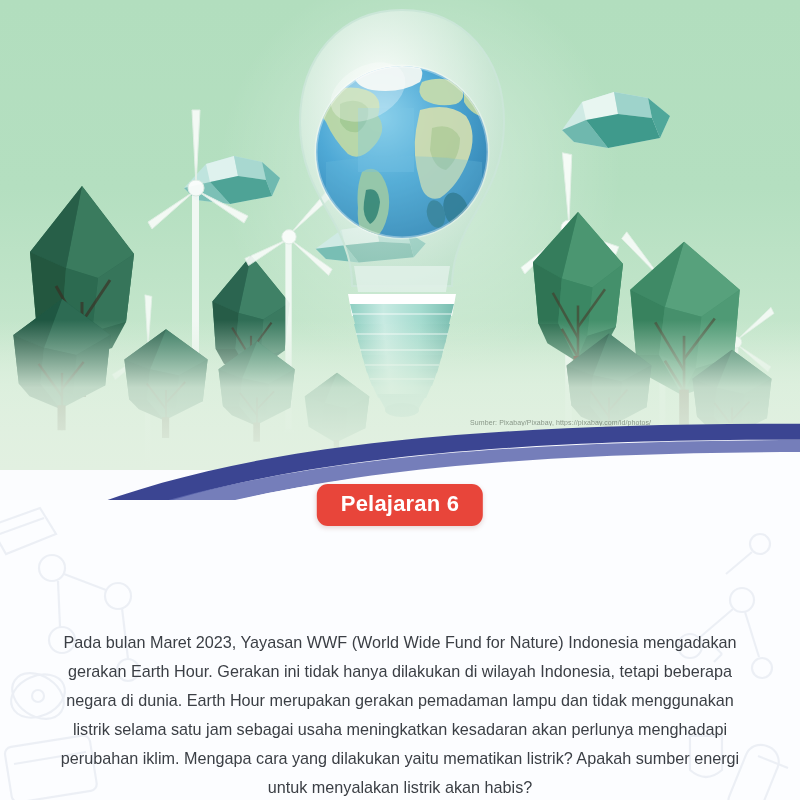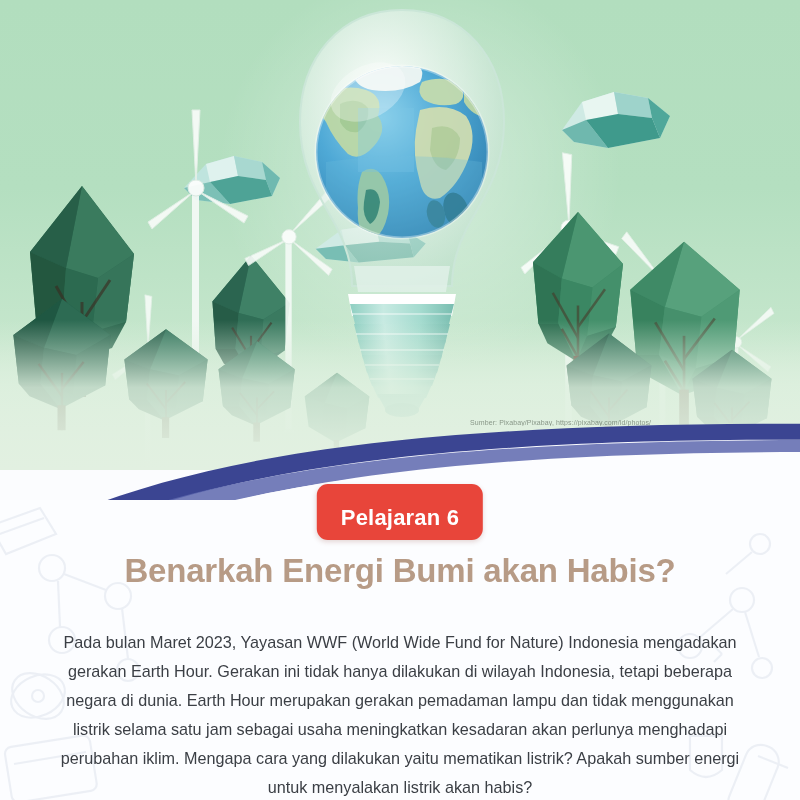--- a/index.html
+++ b/index.html
@@ -93,21 +93,21 @@
   .badge {
     position: absolute;
     left: 50%; top: 484px;
     transform: translateX(-50%);
     background: #e8453a;
     color: #ffffff;
     font-family: "Liberation Sans", sans-serif;
     font-weight: bold;
     font-size: 22px;
     letter-spacing: .2px;
-    padding: 21px 24px 9px 24px;
+    padding: 7px 24px 9px 24px;
     border-radius: 11px;
     box-shadow: 0 2px 5px rgba(120,40,30,.18);
     white-space: nowrap;
     z-index: 6;
   }
 
   
   .title {
     position: absolute;
     left: 0; top: 552px;
@@ -584,17 +584,16 @@
 
           <circle cx="760" cy="44" r="10"></circle>
           <path d="M752 52 L726 74"></path>
         </g>
       </svg>
     </div>
   </div>
 
   <div class="badge">Pelajaran 6</div>
 
-  <h1 class="title">Benarkah Energi Bumi akan Habis?</h1>
 
   <p class="para">Pada bulan Maret 2023, Yayasan WWF (World Wide Fund for Nature) Indonesia mengadakan gerakan Earth Hour. Gerakan ini tidak hanya dilakukan di wilayah Indonesia, tetapi beberapa negara di dunia. Earth Hour merupakan gerakan pemadaman lampu dan tidak menggunakan listrik selama satu jam sebagai usaha meningkatkan kesadaran akan perlunya menghadapi perubahan iklim. Mengapa cara yang dilakukan yaitu mematikan listrik? Apakah sumber energi untuk menyalakan listrik akan habis?</p>
 
 </div>
 
 </body></html>

